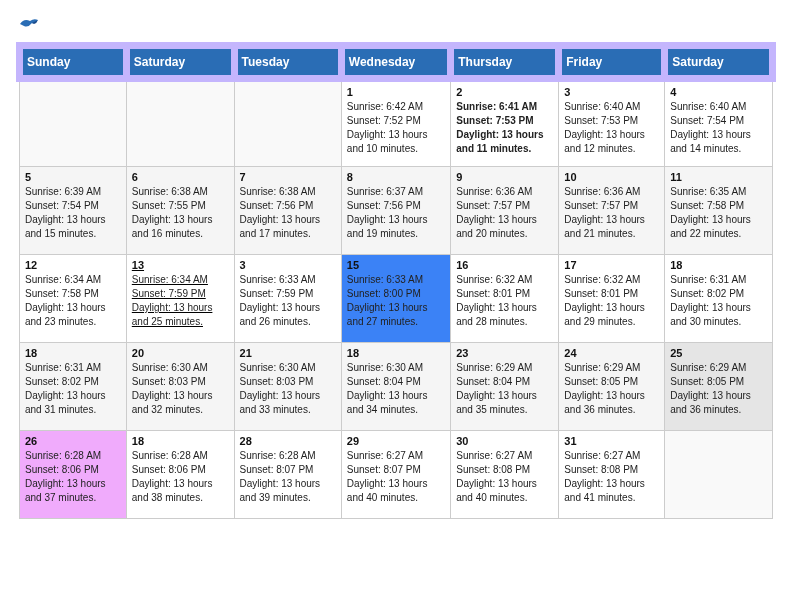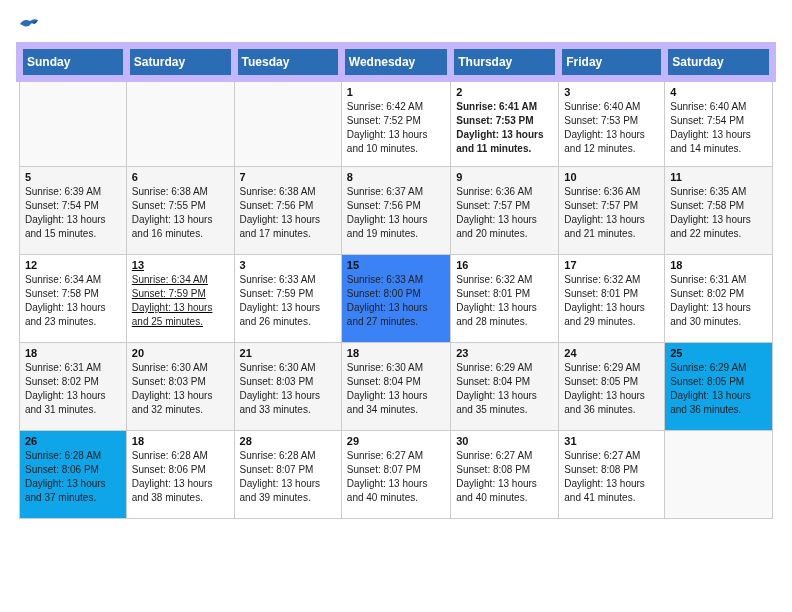--- a/index.html
+++ b/index.html
@@ -255,29 +255,29 @@
           <div class="day-info" style="white-space: pre-line;">Sunrise: 6:29 AM
 Sunset: 8:04 PM
 Daylight: 13 hours and 35 minutes.</div>
         </td>
         <td style="background-color: rgb(245, 245, 245);">
           <div class="day-num">24</div>
           <div class="day-info" style="white-space: pre-line;">Sunrise: 6:29 AM
 Sunset: 8:05 PM
 Daylight: 13 hours and 36 minutes.</div>
         </td>
-        <td style="background-color: #0ea5e9;">
+        <td style="background-color: #e5e5e5;">
           <div class="day-num">25</div>
           <div class="day-info" style="white-space: pre-line;">Sunrise: 6:29 AM
 Sunset: 8:05 PM
 Daylight: 13 hours and 36 minutes.</div>
         </td>
       </tr>
       <tr>
-        <td style="background-color: #0ea5e9;">
+        <td style="background-color: #f0abfc;">
           <div class="day-num">26</div>
           <div class="day-info" style="white-space: pre-line;">Sunrise: 6:28 AM
 Sunset: 8:06 PM
 Daylight: 13 hours and 37 minutes.</div>
         </td>
         <td style="background-color: rgb(255, 255, 255);">
           <div class="day-num">18</div>
           <div class="day-info" style="white-space: pre-line;">Sunrise: 6:28 AM
 Sunset: 8:06 PM
 Daylight: 13 hours and 38 minutes.</div>

